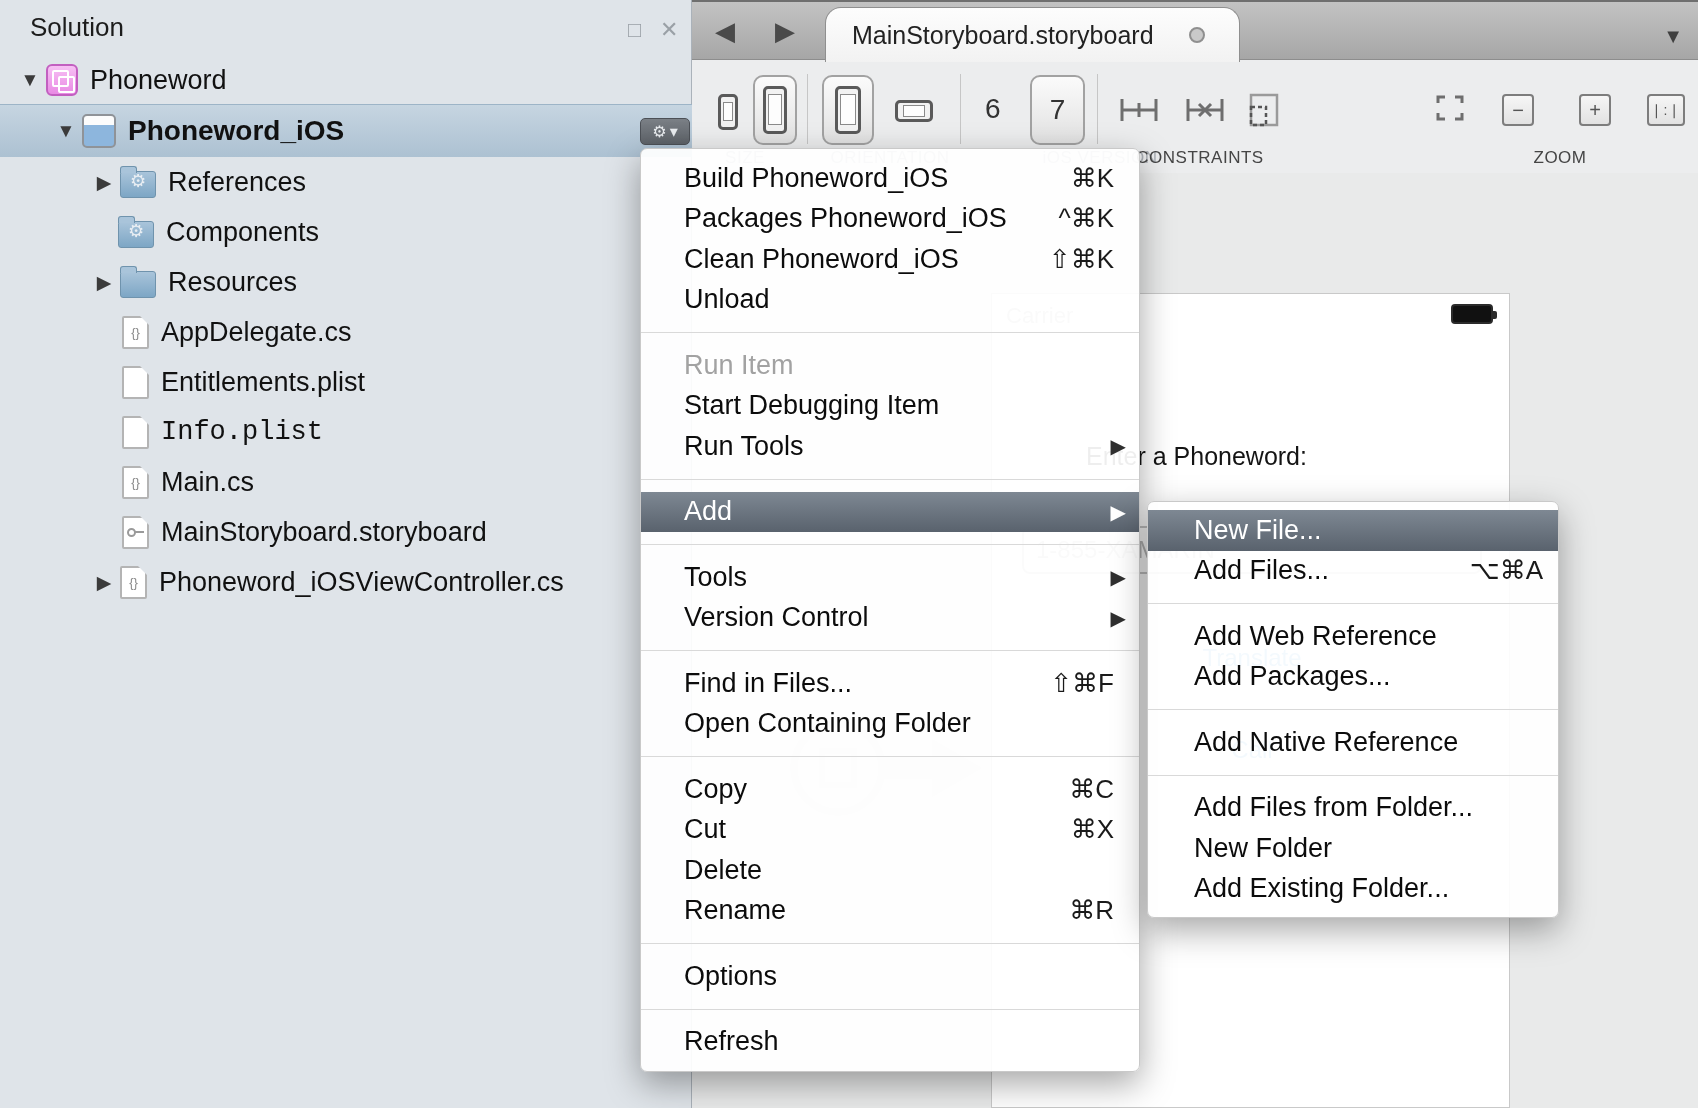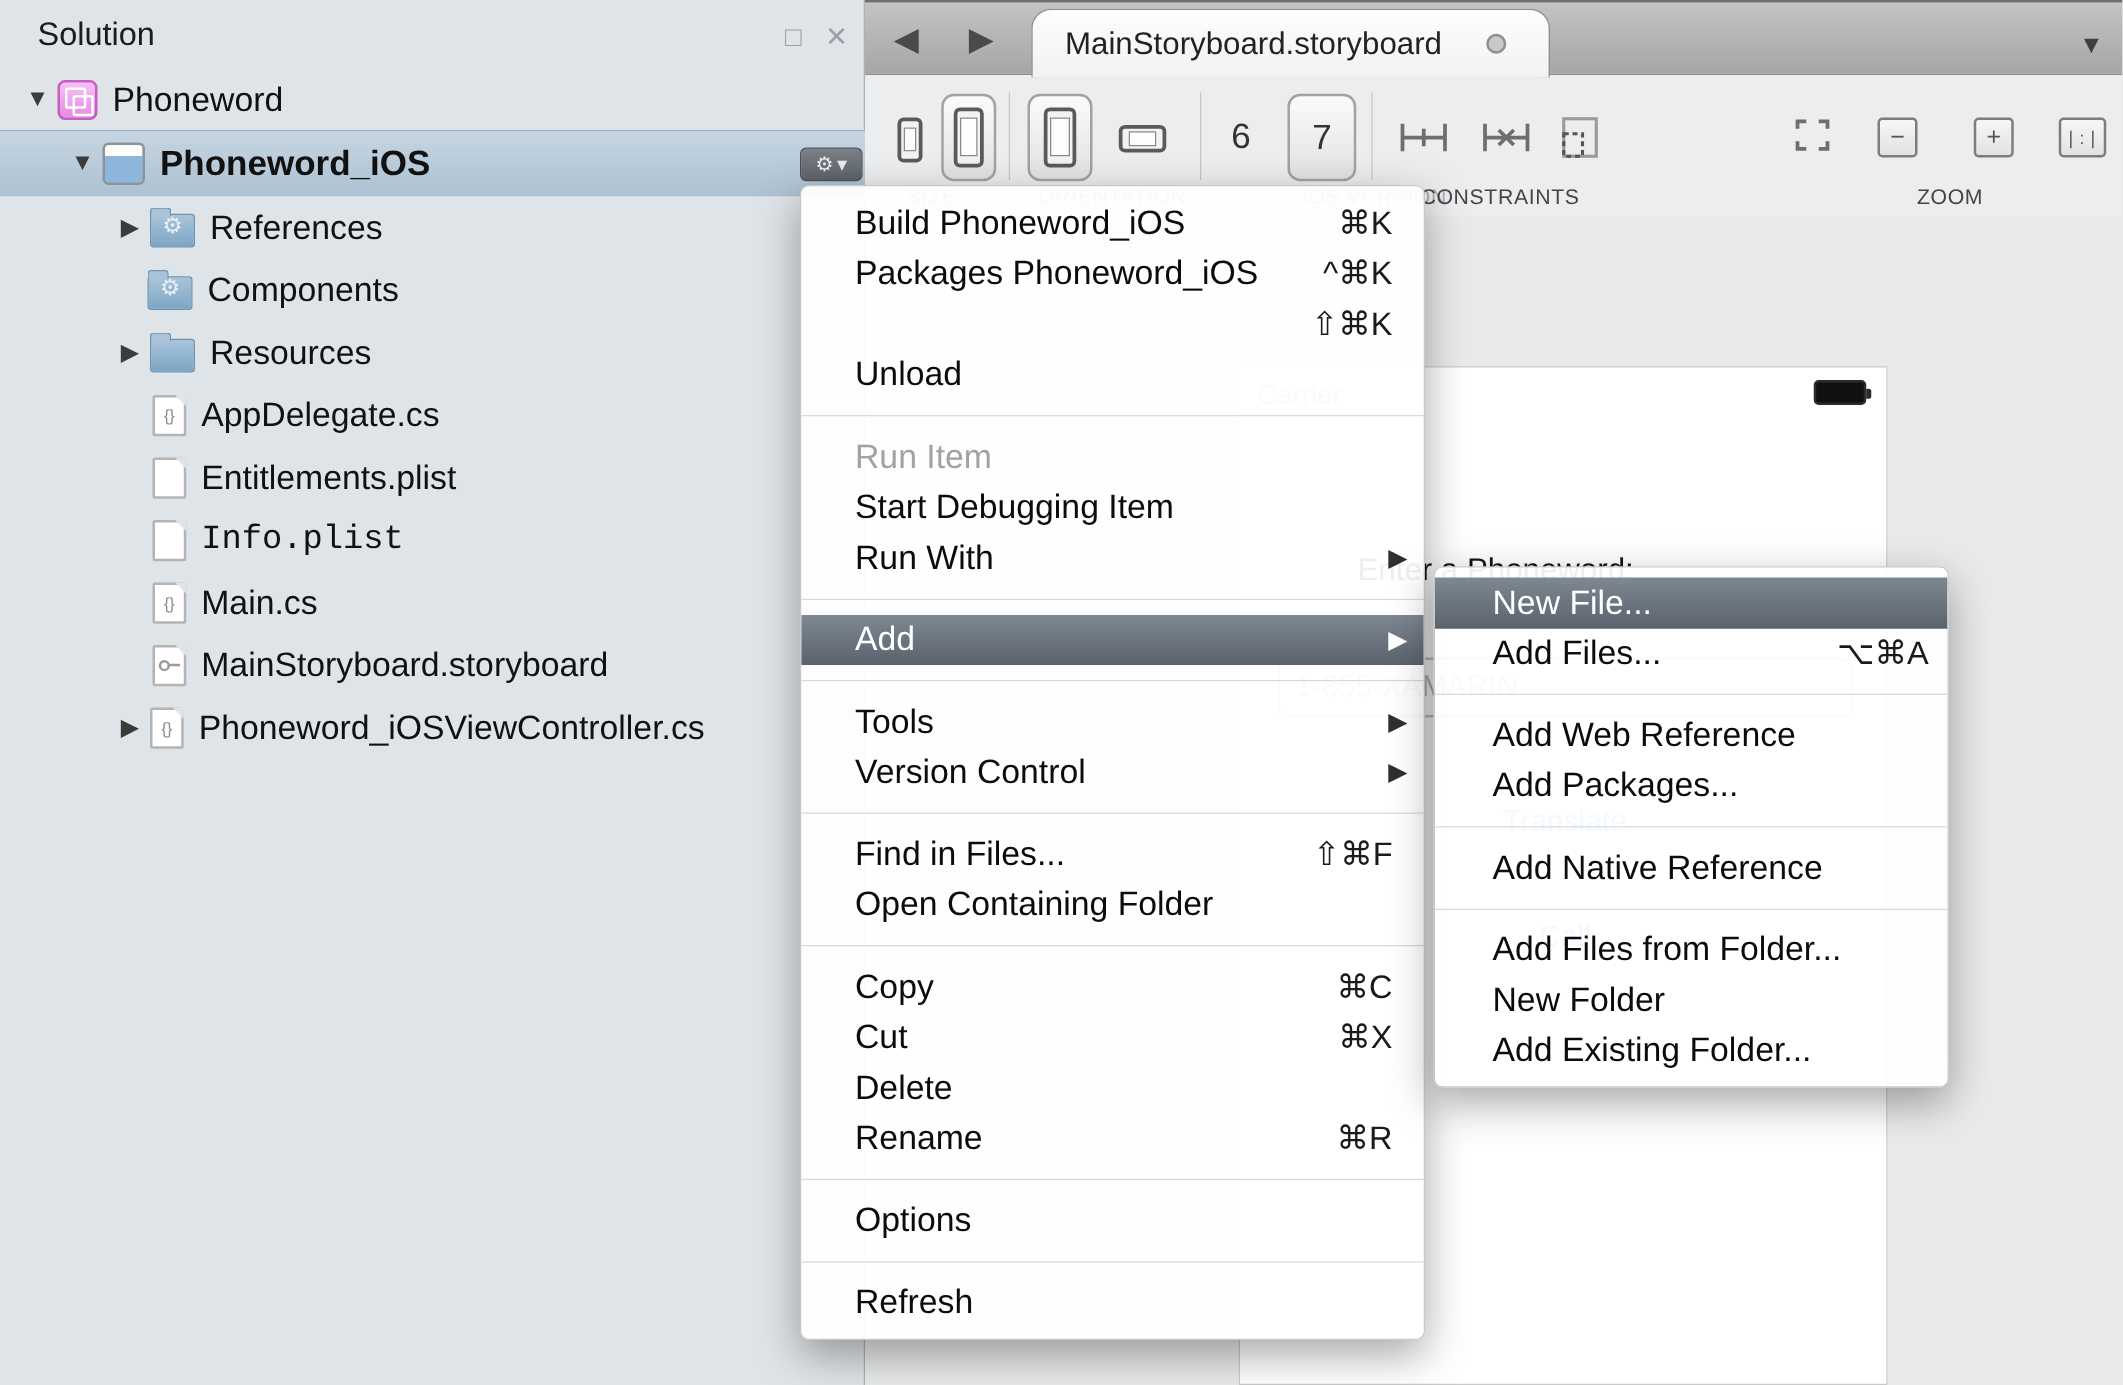--- a/index.html
+++ b/index.html
@@ -102,21 +102,21 @@
   #phoneword-field .ph { margin-left:12px; font-size:24px; color:#b9b9b9; }
   .ios-btn { position:absolute; left:60px; width:400px; text-align:center; font-size:24px; color:#5aa5e0; }
   #translate-button { top:350px; }
   #call-button { top:442px; }
   #segue-watermark { position:absolute; left:96px; top:540px; opacity:0.05; }
 
   
   .menu { position:absolute; background:rgba(255,255,255,0.93); border:1px solid #c9c9c9; border-radius:7px;
           box-shadow:0 12px 34px rgba(0,0,0,0.35); z-index:20; padding:9px 0; overflow:hidden; }
   #context-menu { left:640px; top:148px; width:500px; }
-  #add-submenu { left:1147px; top:453px; width:412px; z-index:21; padding:8px 0; }
+  #add-submenu { left:1147px; top:501px; width:412px; z-index:21; padding:8px 0; }
   .mi { position:relative; height:40.5px; display:flex; align-items:center; padding:0 25px 0 43px; }
   #add-submenu .mi { padding-left:46px; padding-right:15px; }
   .mi .mi-label { font-size:27px; color:#0c0c0c; white-space:nowrap; }
   .mi .mi-short { margin-left:auto; font-size:26px; color:#1a1a1a; }
   .mi.disabled .mi-label { color:#a2a2a2; }
   .mi .mi-arrow { position:absolute; right:13px; font-size:20px; color:#2f2f2f; }
   .mi.hl { background:linear-gradient(#7e8893,#59626d); }
   .mi.hl .mi-label, .mi.hl .mi-short, .mi.hl .mi-arrow { color:#fff; }
   .msep { height:1px; background:#d9d9d9; margin:12px 0; }
 </style>
@@ -305,34 +305,35 @@
   <div id="context-menu" class="menu">
     <div class="mi">
       <span class="mi-label">Build Phoneword_iOS</span>
       <span class="mi-short">⌘K</span>
     </div>
     <div class="mi">
       <span class="mi-label">Packages Phoneword_iOS</span>
       <span class="mi-short">^⌘K</span>
     </div>
     <div class="mi">
+      <span class="mi-label">Clean Phoneword_iOS</span>
       <span class="mi-short">⇧⌘K</span>
     </div>
     <div class="mi">
       <span class="mi-label">Unload</span>
     </div>
     <div class="msep"></div>
     <div class="mi disabled">
       <span class="mi-label">Run Item</span>
     </div>
     <div class="mi">
       <span class="mi-label">Start Debugging Item</span>
     </div>
     <div class="mi">
-      <span class="mi-label">Run With</span>
+      <span class="mi-label">Run Tools</span>
       <span class="mi-arrow">▶</span>
     </div>
     <div class="msep"></div>
     <div class="mi hl">
       <span class="mi-label">Add</span>
       <span class="mi-arrow">▶</span>
     </div>
     <div class="msep"></div>
     <div class="mi">
       <span class="mi-label">Tools</span>

